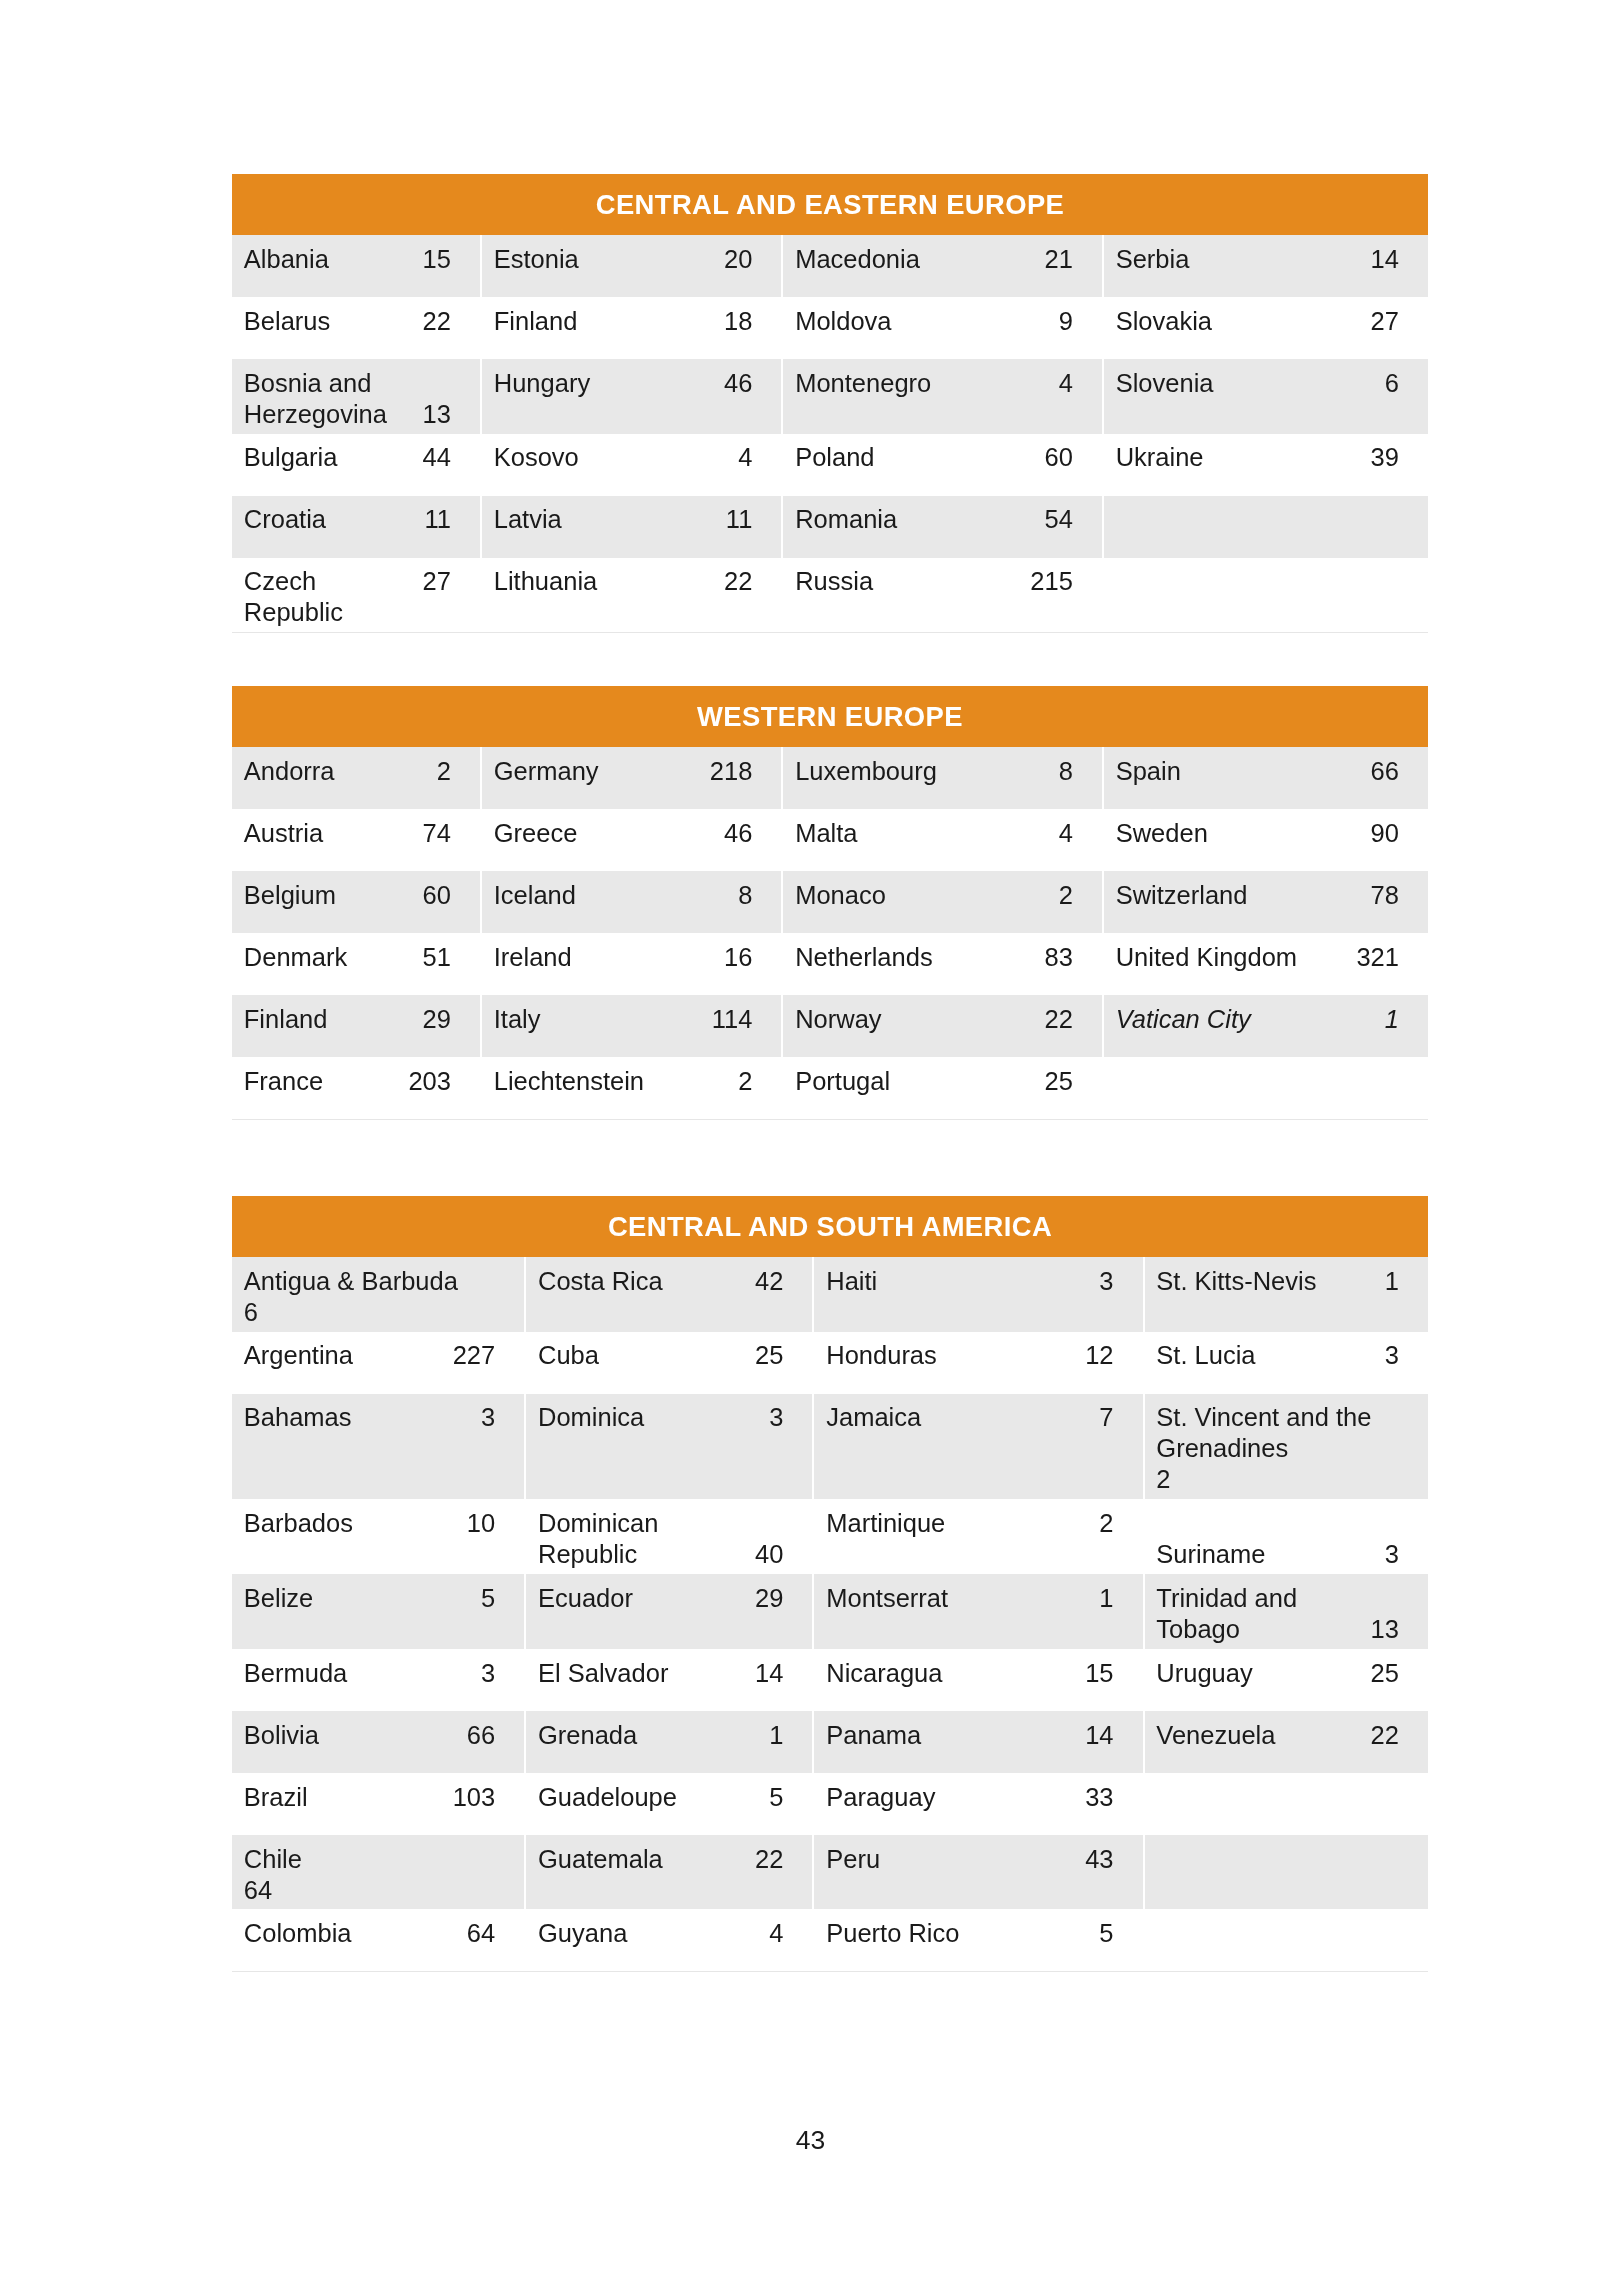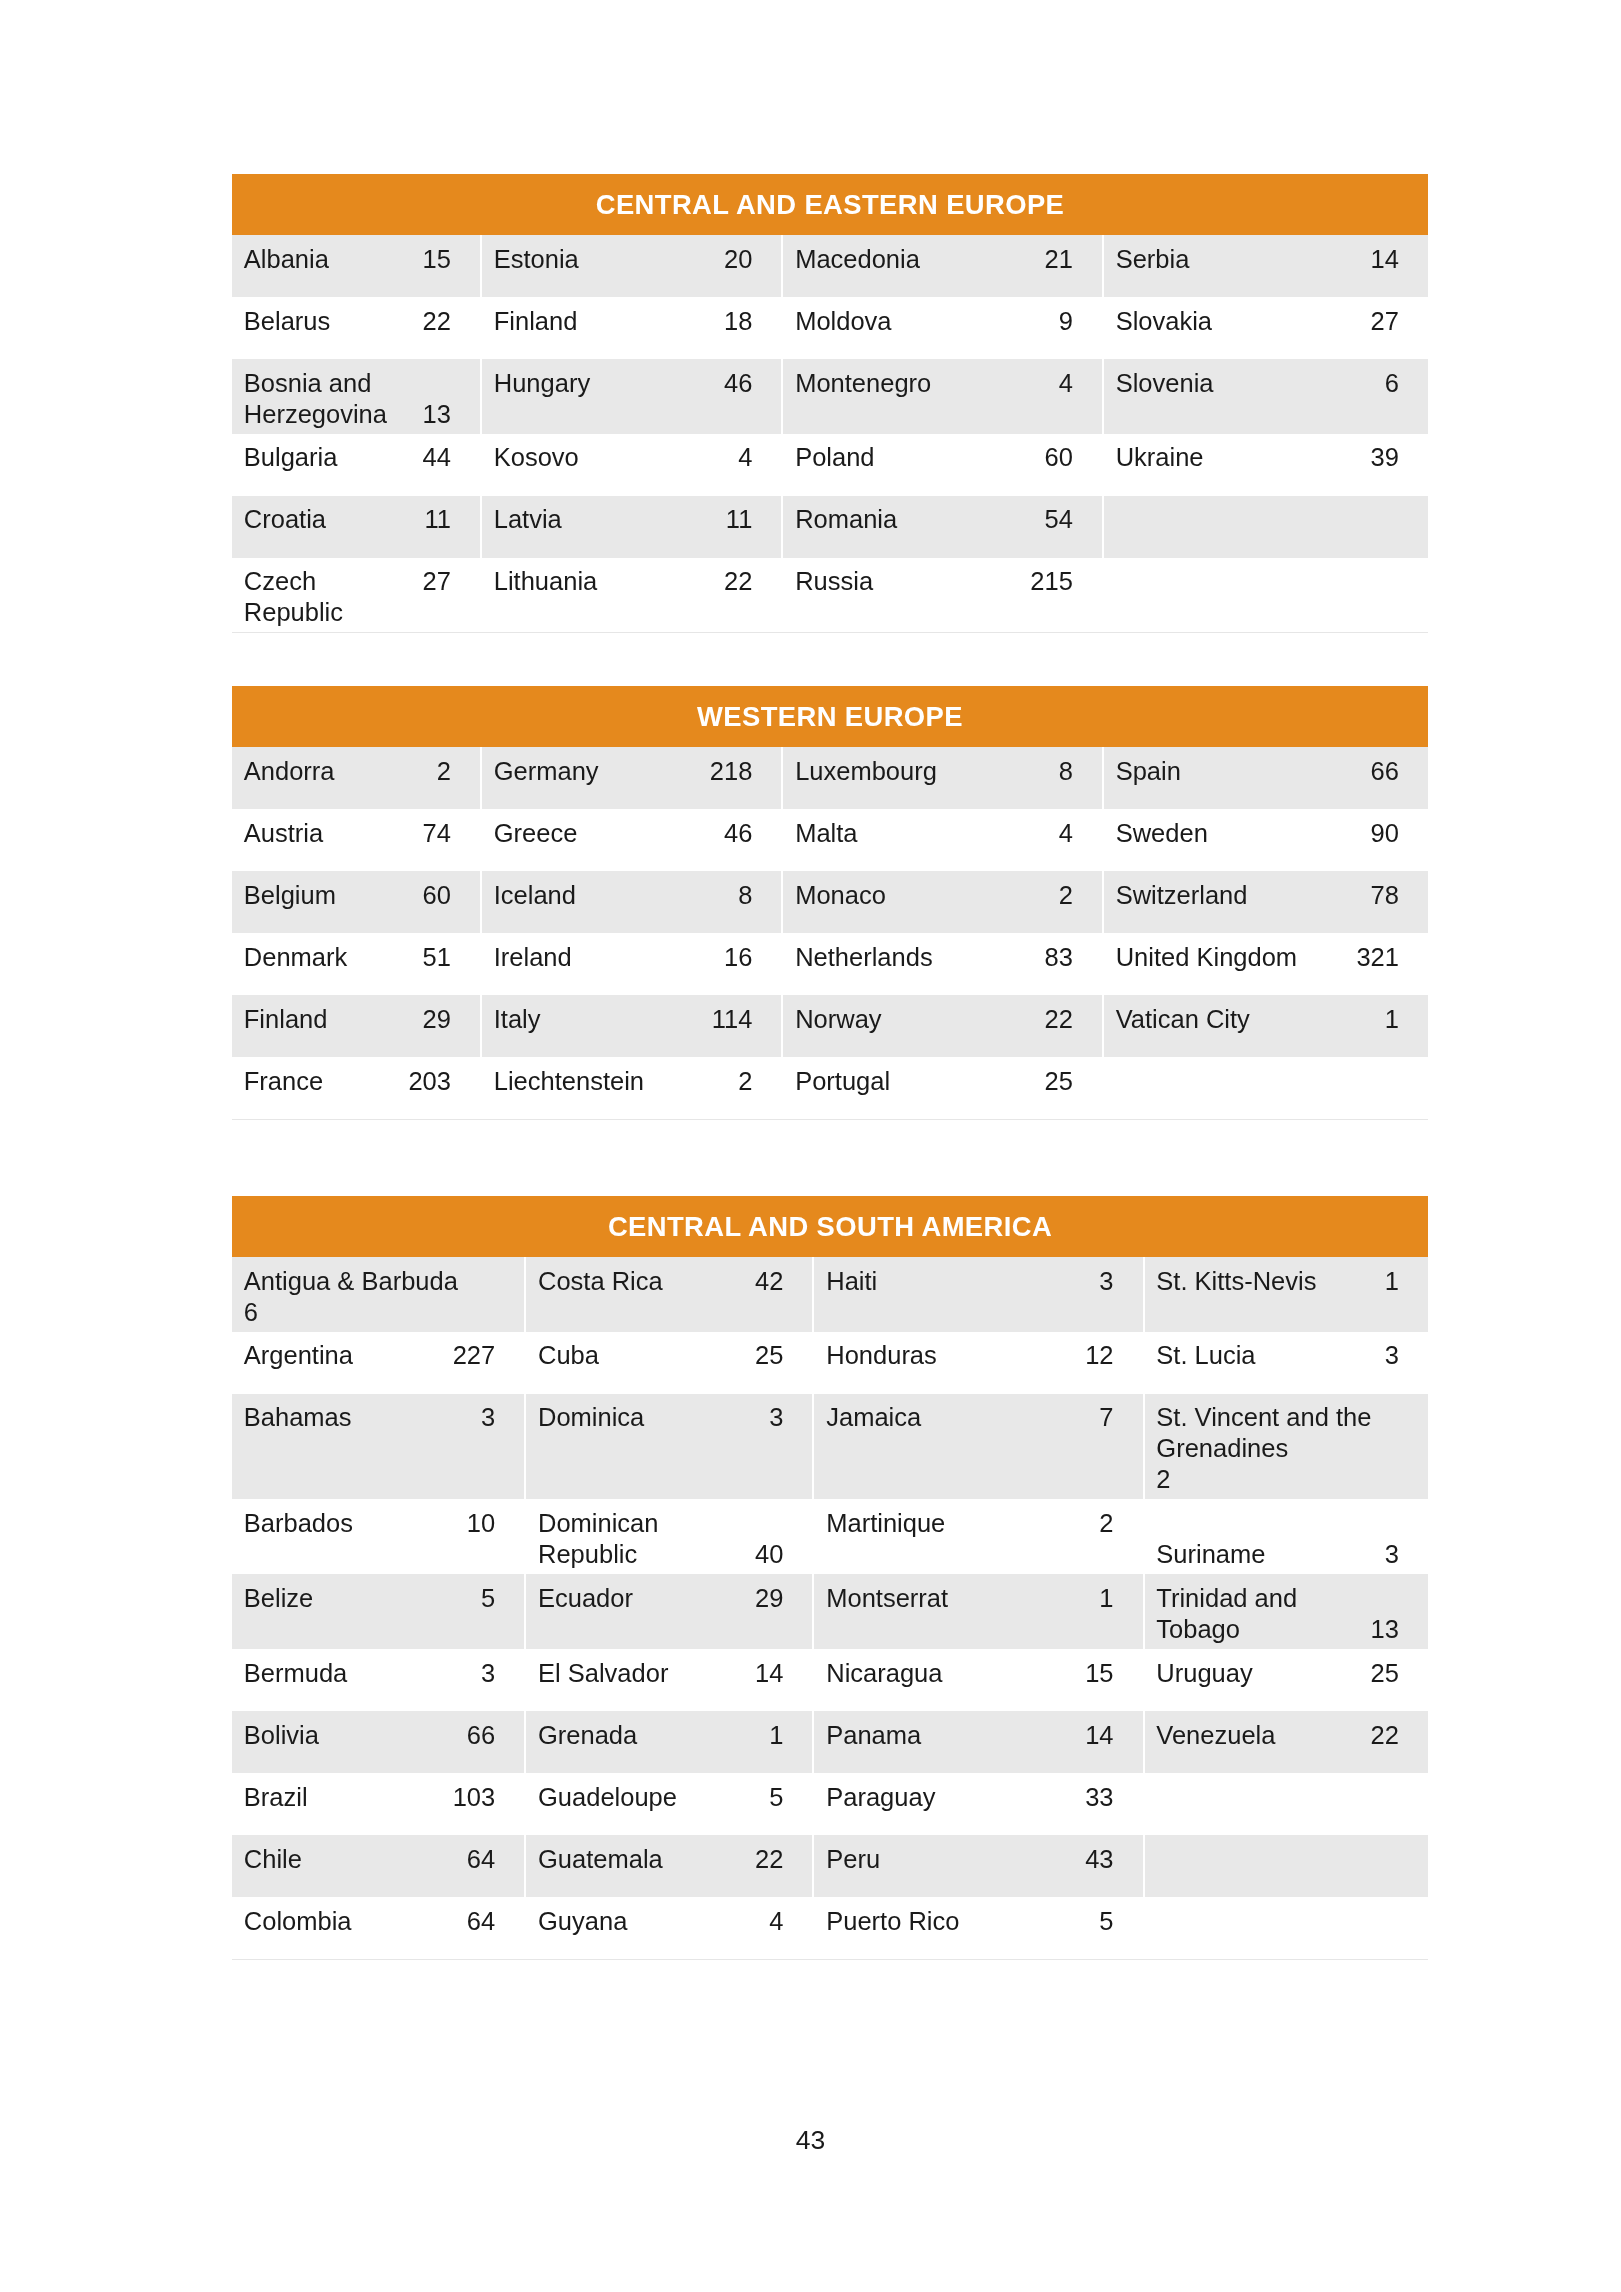--- a/index.html
+++ b/index.html
@@ -235,21 +235,21 @@
             <span class="vl">29</span>
           </div>
           <div class="cell" style="width: 25.2%;">
             <span class="nm">Italy</span>
             <span class="vl">114</span>
           </div>
           <div class="cell" style="width: 26.8%;">
             <span class="nm">Norway</span>
             <span class="vl">22</span>
           </div>
-          <div class="cell" style="width: 27.1%;">
+          <div class="cell" style="width: 27.1%; font-style: italic;">
             <span class="nm">Vatican City</span>
             <span class="vl">1</span>
           </div>
         </div>
         <div class="row">
           <div class="cell" style="width: 20.9%;">
             <span class="nm">France</span>
             <span class="vl">203</span>
           </div>
           <div class="cell" style="width: 25.2%;">
@@ -397,21 +397,21 @@
             <span class="nm">Guadeloupe</span>
             <span class="vl">5</span>
           </div>
           <div class="cell" style="width: 27.6%;">
             <span class="nm">Paraguay</span>
             <span class="vl">33</span>
           </div>
           <div class="cell" style="width: 23.7%;"></div>
         </div>
         <div class="row alt">
-          <div class="cell" style="width: 24.6%;">
+          <div class="cell" style="width: 24.6%; flex-direction: column;">
             <span class="nm">Chile</span>
             <span class="vl">64</span>
           </div>
           <div class="cell" style="width: 24.1%;">
             <span class="nm">Guatemala</span>
             <span class="vl">22</span>
           </div>
           <div class="cell" style="width: 27.6%;">
             <span class="nm">Peru</span>
             <span class="vl">43</span>

